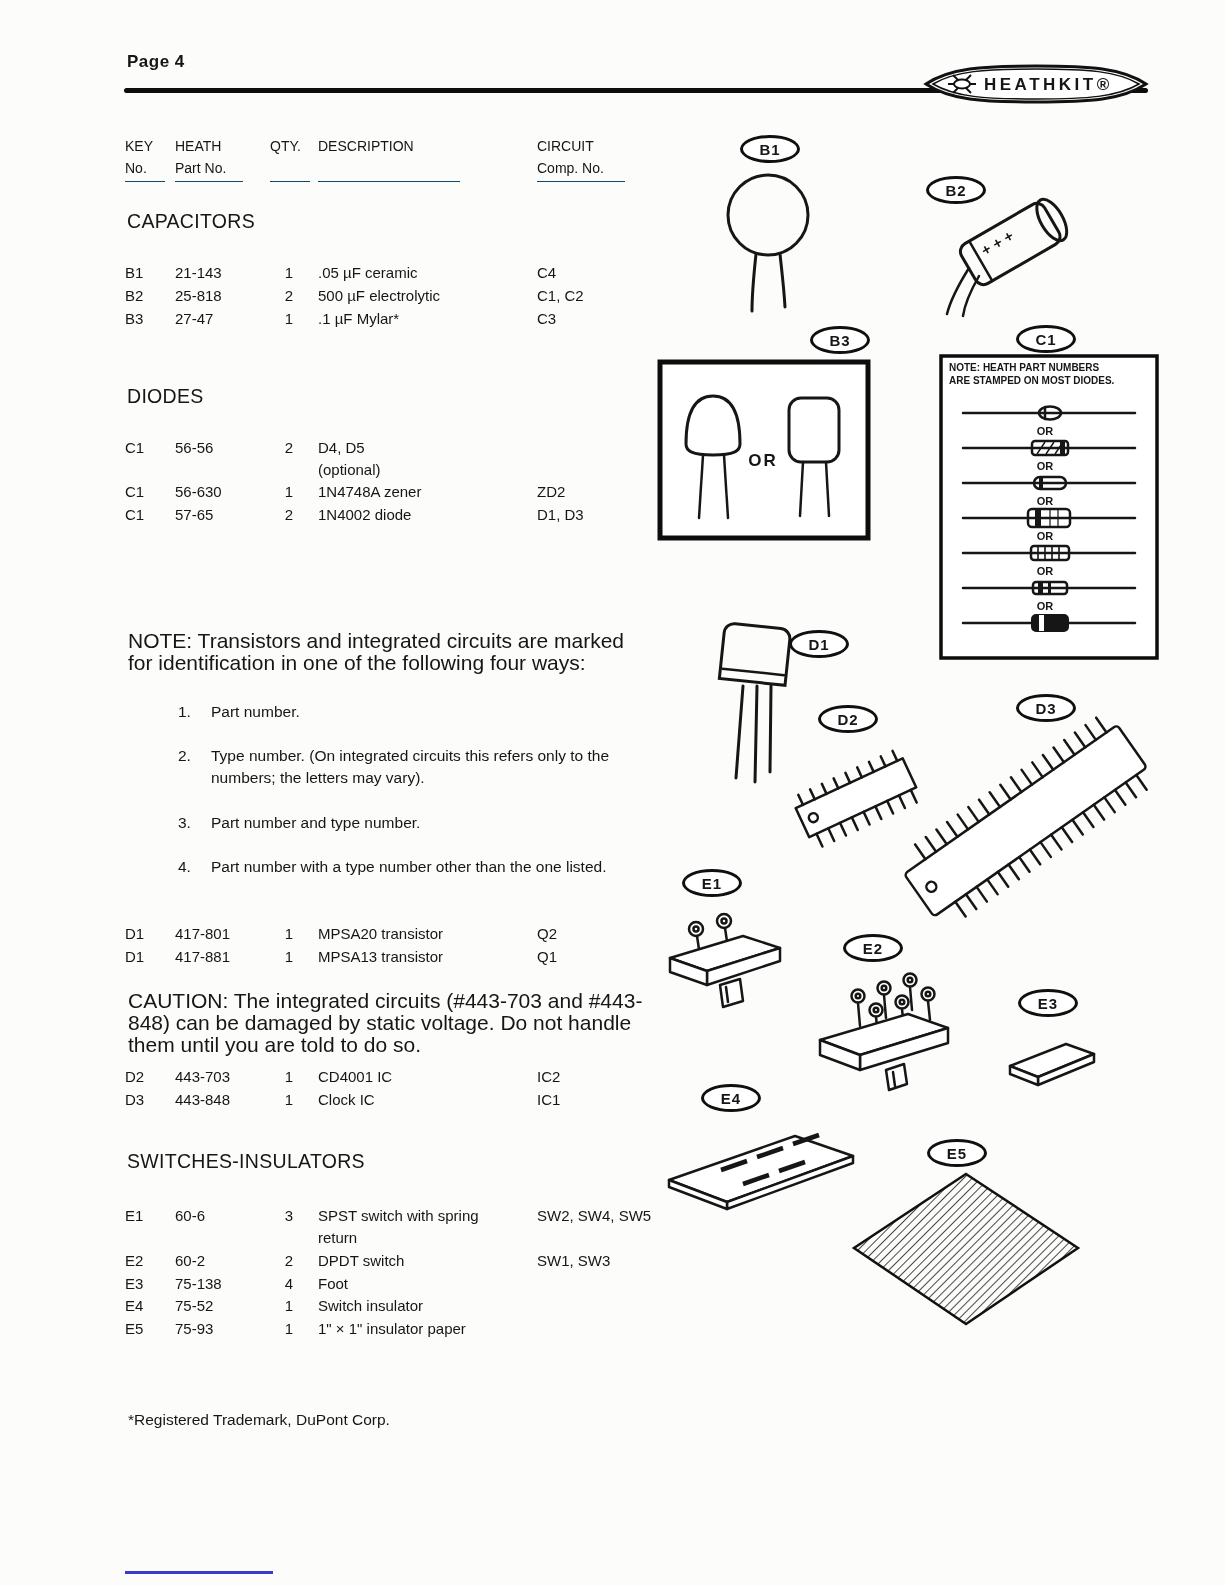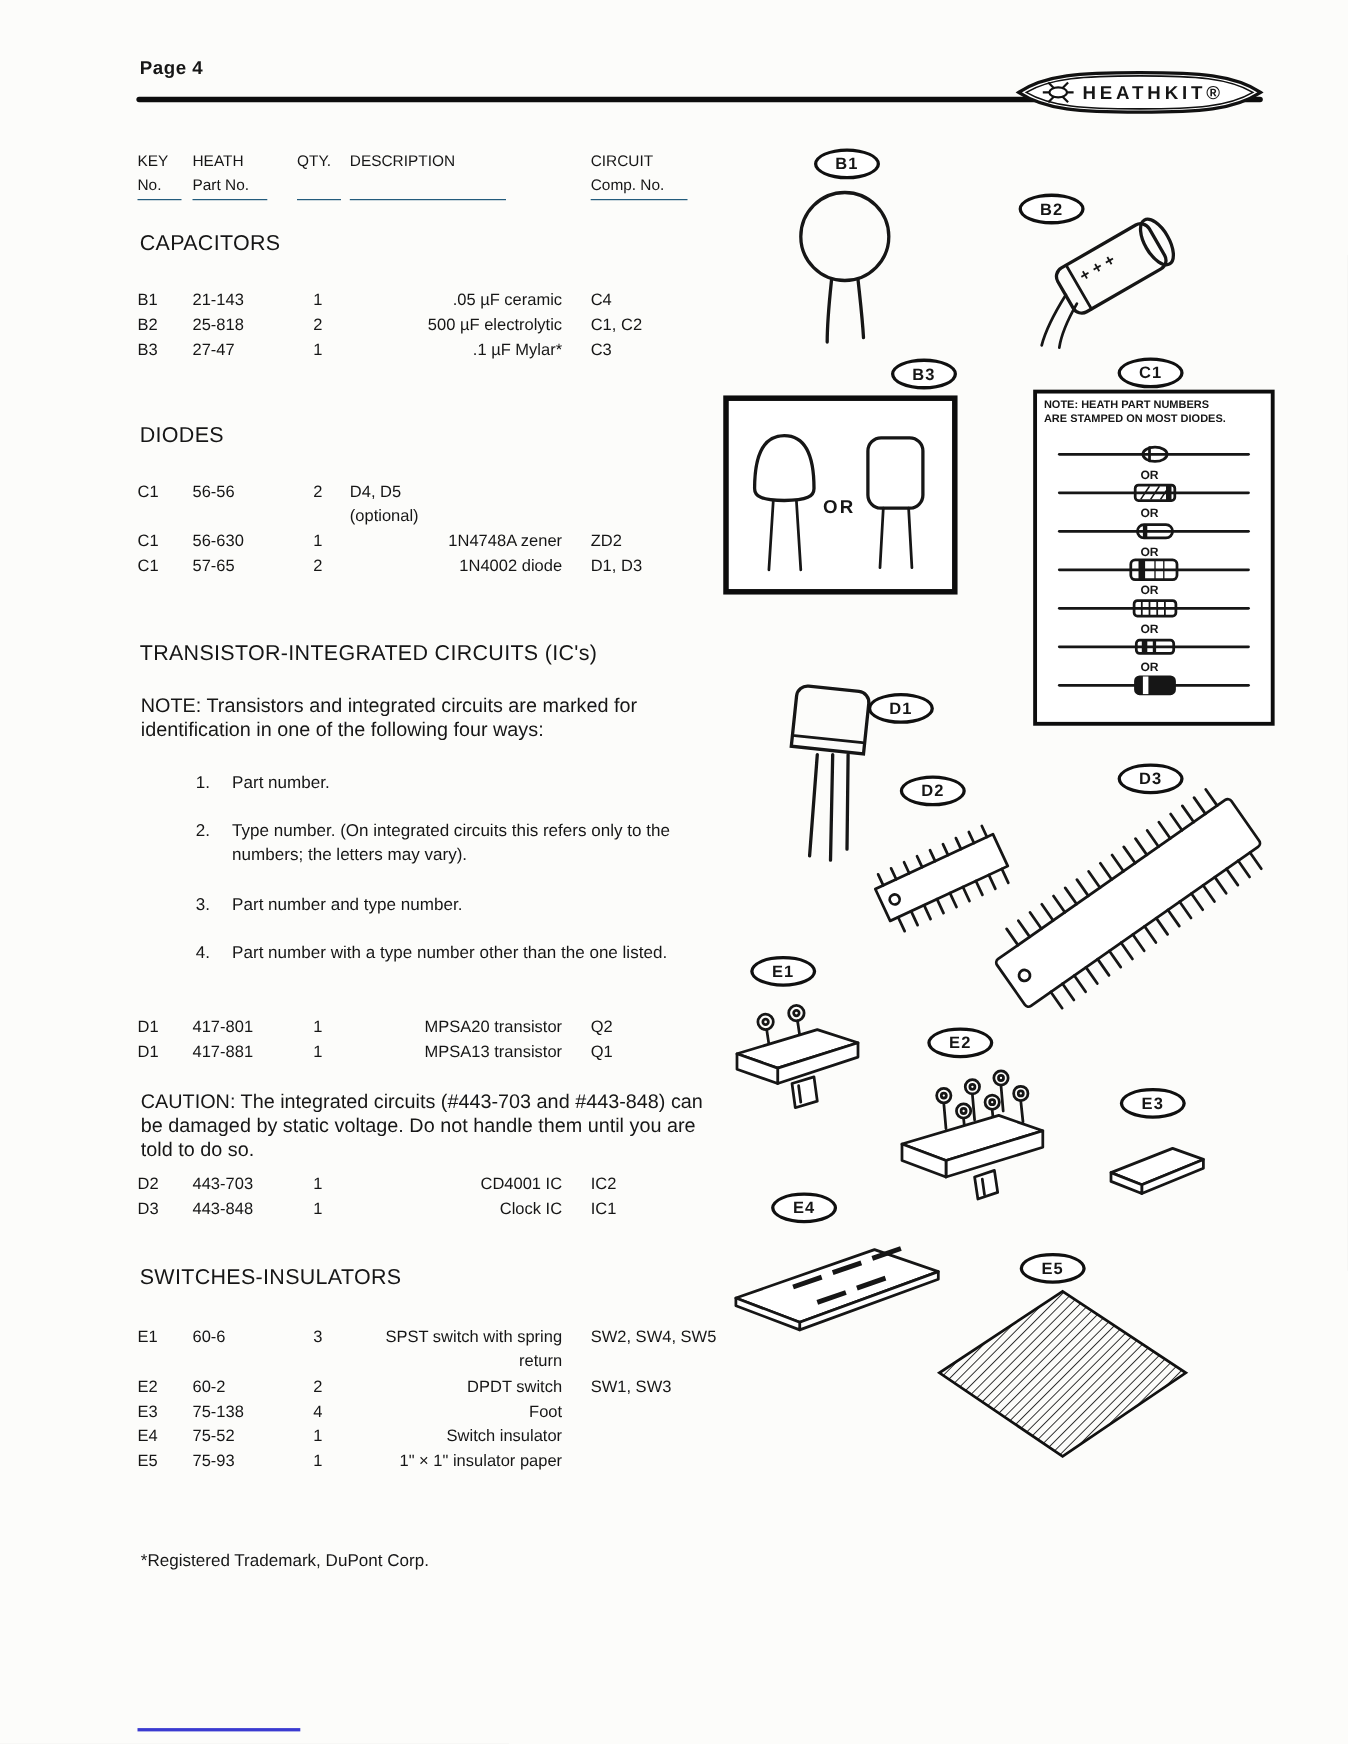--- a/index.html
+++ b/index.html
@@ -13,24 +13,24 @@
 
   .thead { position:absolute; left:125px; top:138px; display:grid; grid-template-columns:50px 95px 48px 219px 140px; font-size:14px; font-weight:400; }
   .th { display:flex; flex-direction:column; }
   .th .l1 { height:22px; }
   .th .l2 { height:22px; border-bottom:1px solid #0c4a6e; align-self:flex-start; }
 
   .sec-title { position:absolute; left:127px; font-size:19.5px; font-weight:400; letter-spacing:.3px; }
 
   .prow { position:absolute; left:125px; display:grid; grid-template-columns:50px 95px 48px 219px 140px; font-size:15px; line-height:21.5px; }
   .c-qty { text-align:center; padding-right:10px; }
-  .c-desc { padding-right:26px;text-align:right; }
+  .c-desc { padding-right:26px; }
   .circ-note { display:block; }
 
-  .para { position:absolute; left:128px; font-size:18px; line-height:22px; }
+  .para { position:absolute; left:128px; font-size:21px; line-height:22px; }
   .oli { position:absolute; left:178px; display:flex; font-size:15.5px; line-height:22px; }
   .oli .num { width:33px; flex:none; }
   .oli .txt { width:418px; }
 
   .callout { position:absolute; width:60px; height:28px; border:3px solid #101010; border-radius:50%; background:#fff;
              display:flex; align-items:center; justify-content:center; font-weight:800; font-size:15px; letter-spacing:1px; z-index:3; }
 
   .illus { position:absolute; z-index:2; }
   .footnote { position:absolute; left:128px; top:1399px; font-size:15.5px;margin-top:12px; }
   .blue-line { position:absolute; left:125px; top:1571px; width:148px; height:3px; background:#3a3ad0; }
@@ -129,21 +129,20 @@
     <span>ZD2</span>
   </div>
   <div class="prow" style="top:504px">
     <span>C1</span>
     <span>57-65</span>
     <span class="c-qty">2</span>
     <span class="c-desc">1N4002 diode</span>
     <span>D1, D3</span>
   </div>
 
-  <div class="sec-title" style="top:583px">TRANSISTOR-INTEGRATED CIRCUITS (IC's)</div>
   <div class="para" style="top:630px; width:505px">NOTE: Transistors and integrated circuits are marked for identification in one of the following four ways:</div>
 
   <div class="oli" style="top:701px">
     <span class="num">1.</span>
     <span class="txt">Part number.</span>
   </div>
   <div class="oli" style="top:745px">
     <span class="num">2.</span>
     <span class="txt">Type number. (On integrated circuits this refers only to the numbers; the letters may vary).</span>
   </div>

